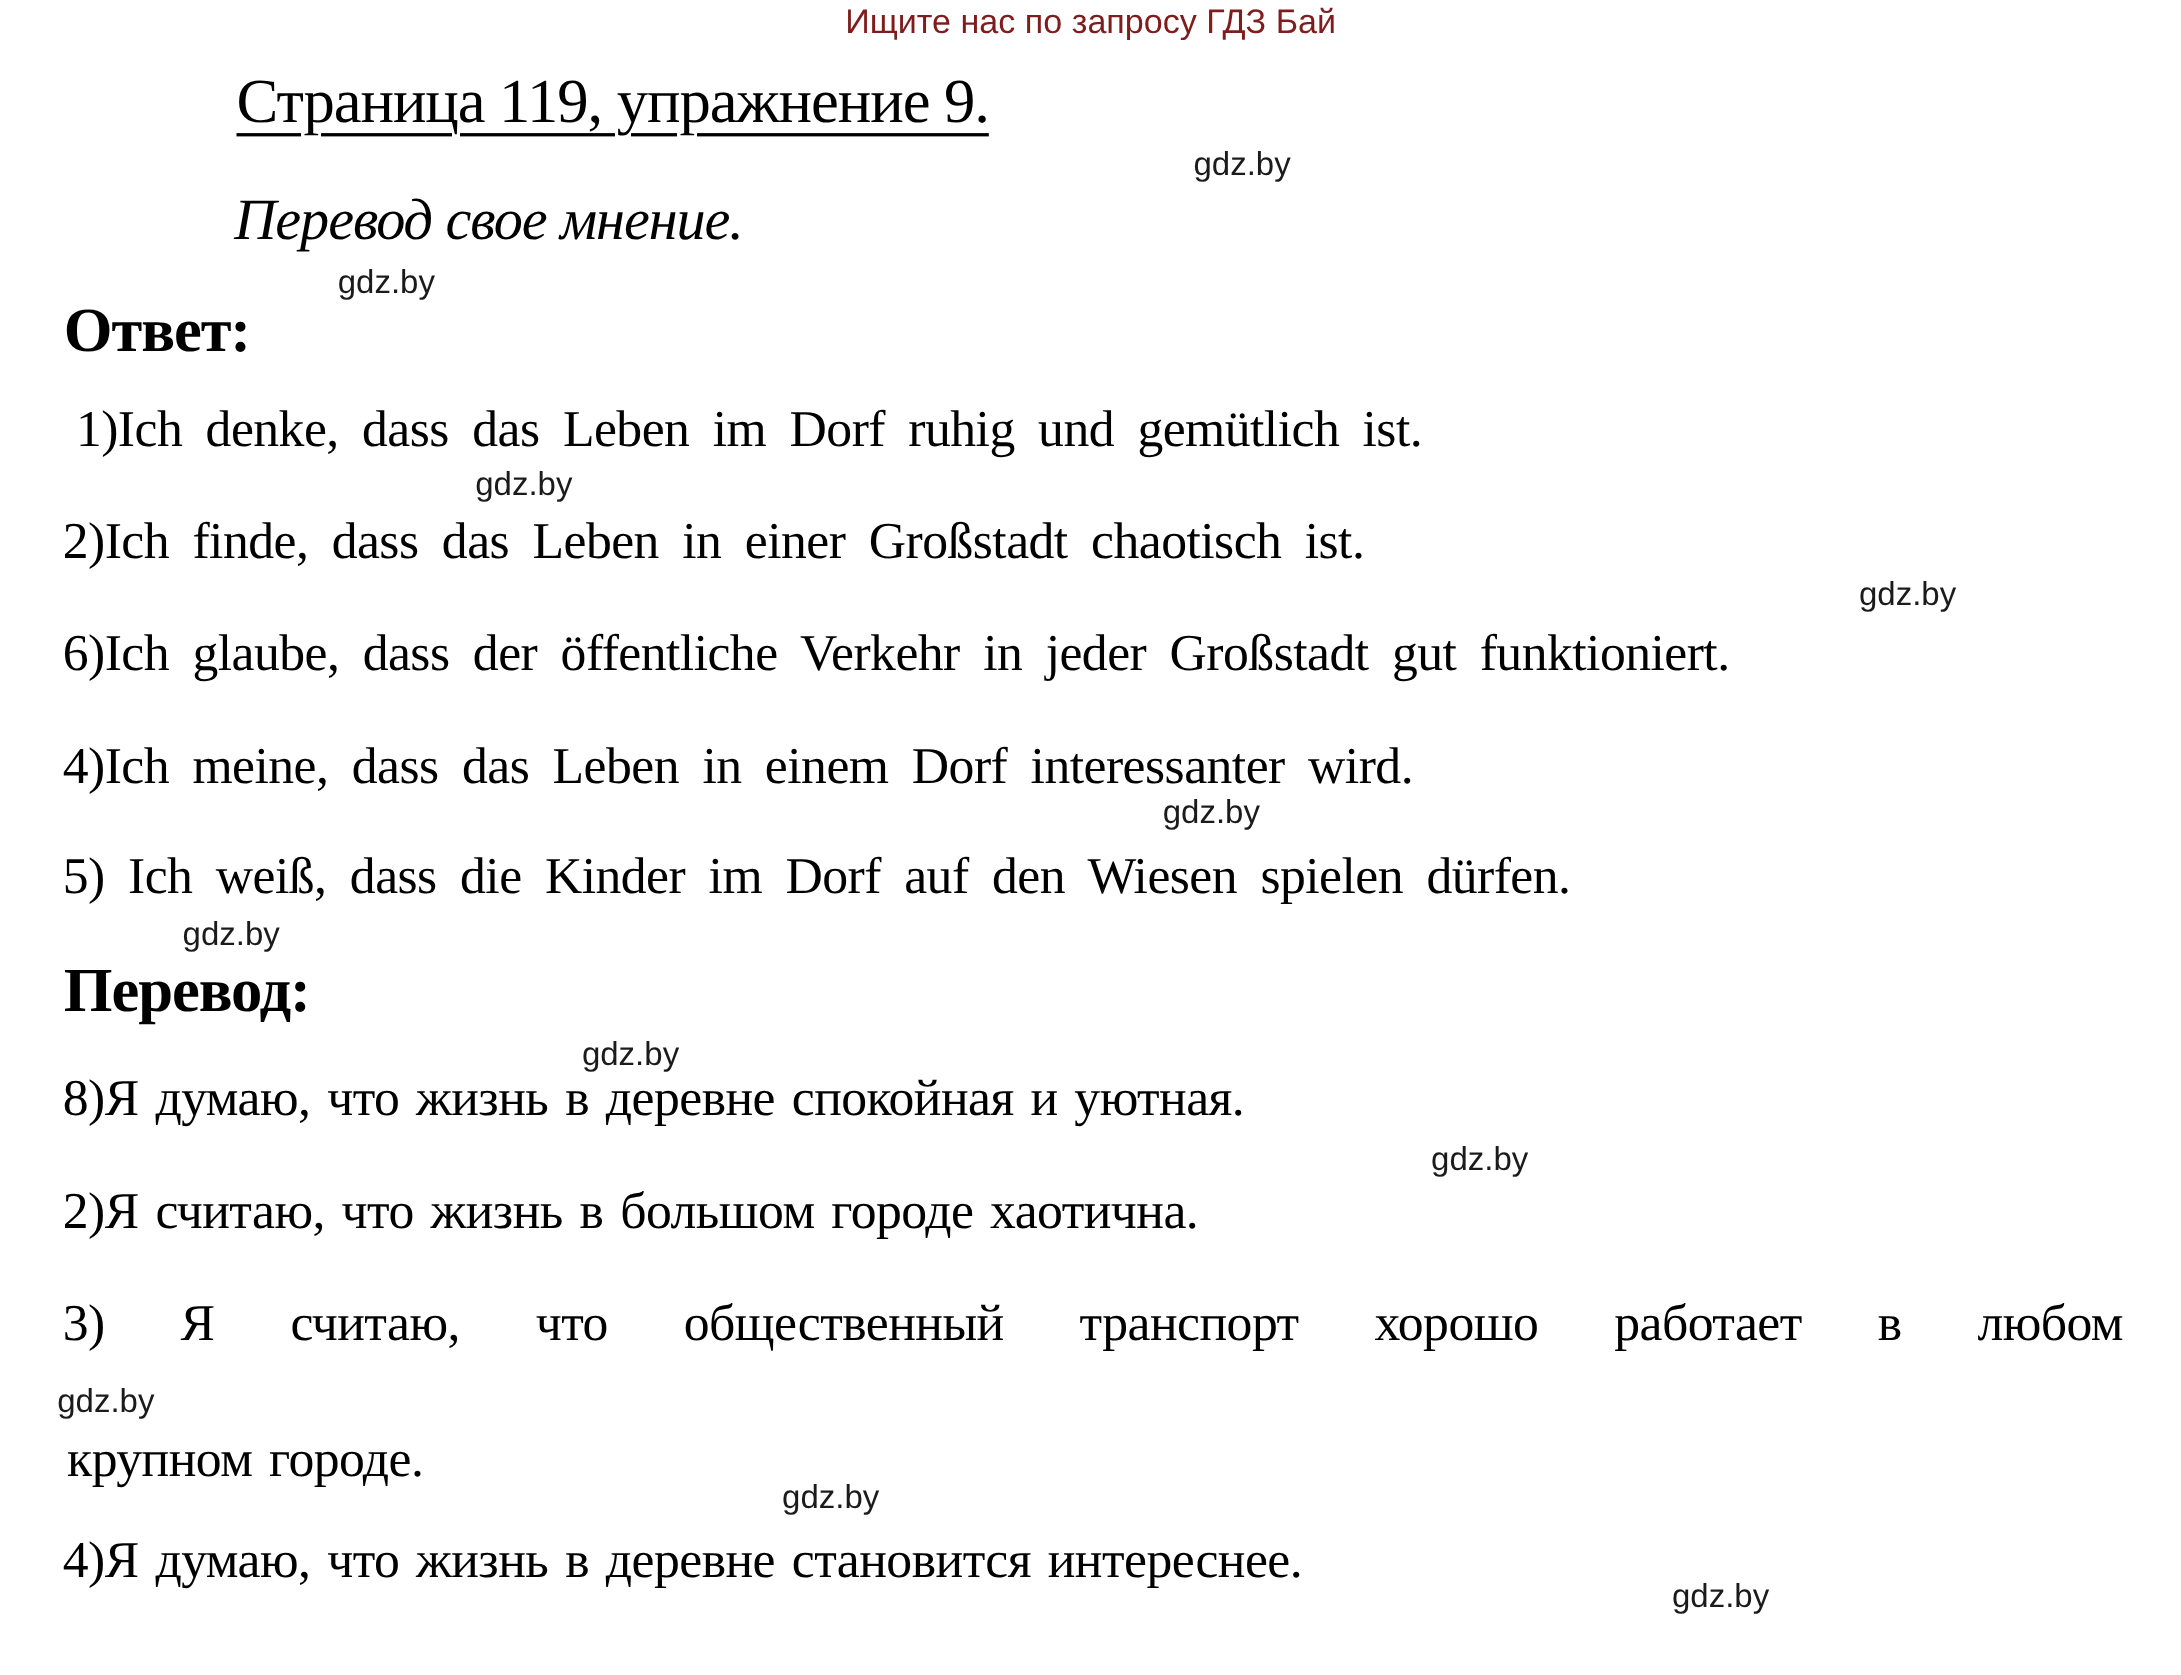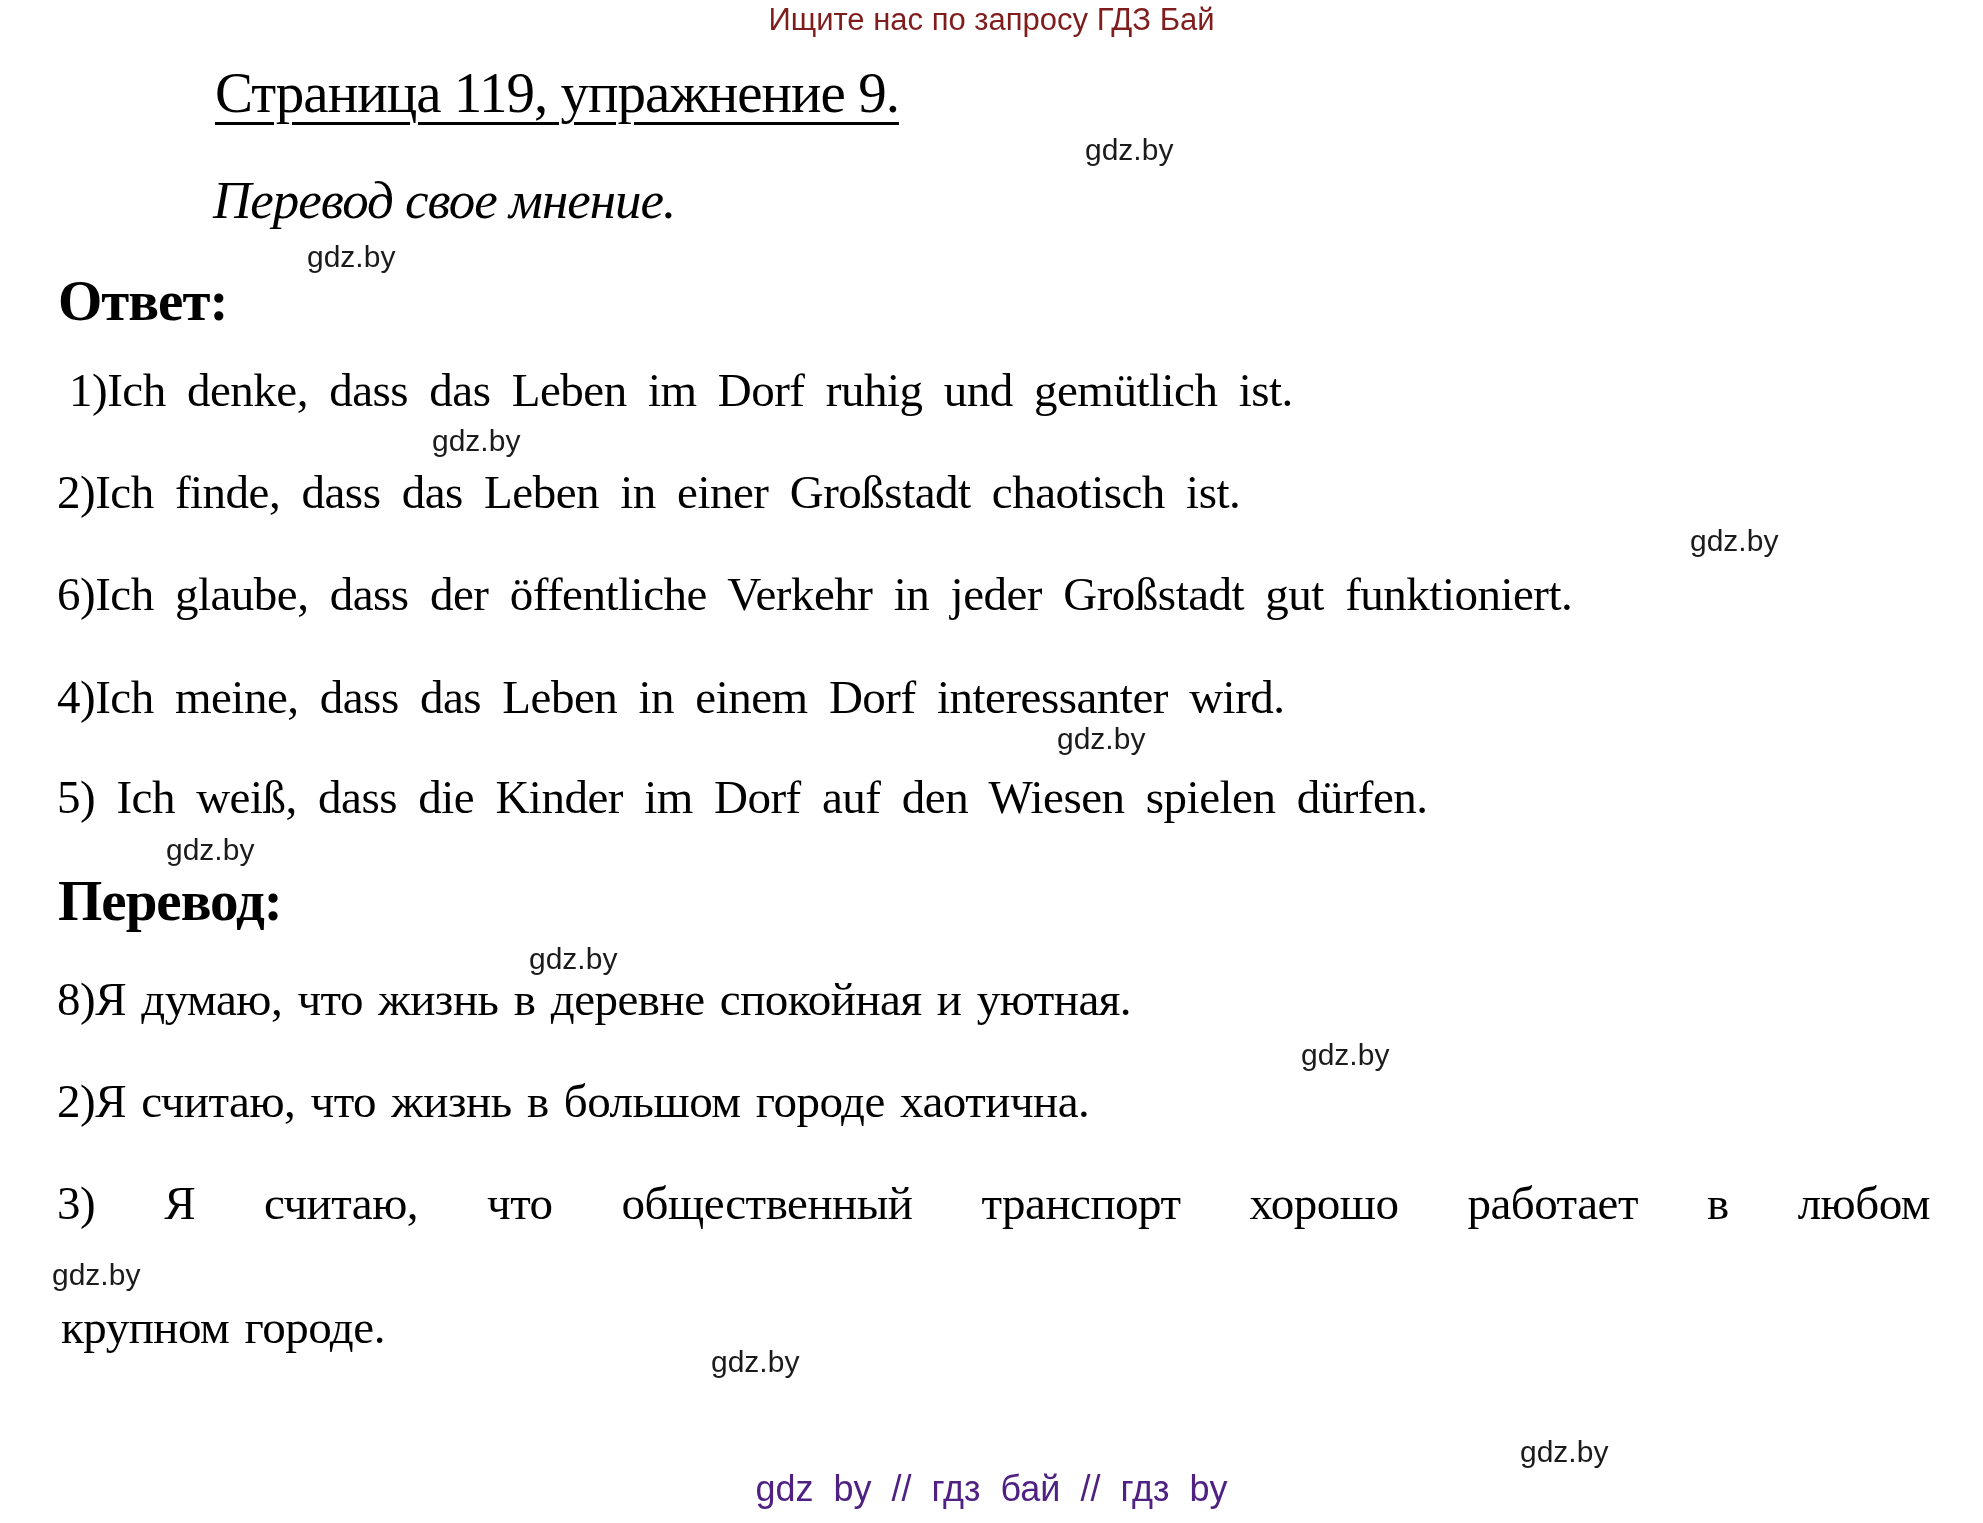--- a/index.html
+++ b/index.html
@@ -111,17 +111,17 @@
   <span class="wm" style="left:1301px; top:1038px;">gdz.by</span>
 
   <div class="abs body-line ru-line" style="left:57px; top:1074px;">2)Я считаю, что жизнь в большом городе хаотична.</div>
 
   <div class="abs body-line ru-line justified" style="left:57px; top:1176px;">3) Я считаю, что общественный транспорт хорошо работает в любом</div>
   <span class="wm" style="left:52px; top:1258px;">gdz.by</span>
 
   <div class="abs body-line ru-line" style="left:61px; top:1300px;">крупном городе.</div>
   <span class="wm" style="left:711px; top:1345px;">gdz.by</span>
 
+  <div class="abs body-line ru-line" style="left:57px; top:1392px;">4)Я думаю, что жизнь в деревне становится интереснее.</div>
   <span class="wm" style="left:1520px; top:1435px;">gdz.by</span>
 
-  <div class="abs footer-tags">gdz by // гдз бай // гдз by</div>
 
 </div>
 
 </body></html>

